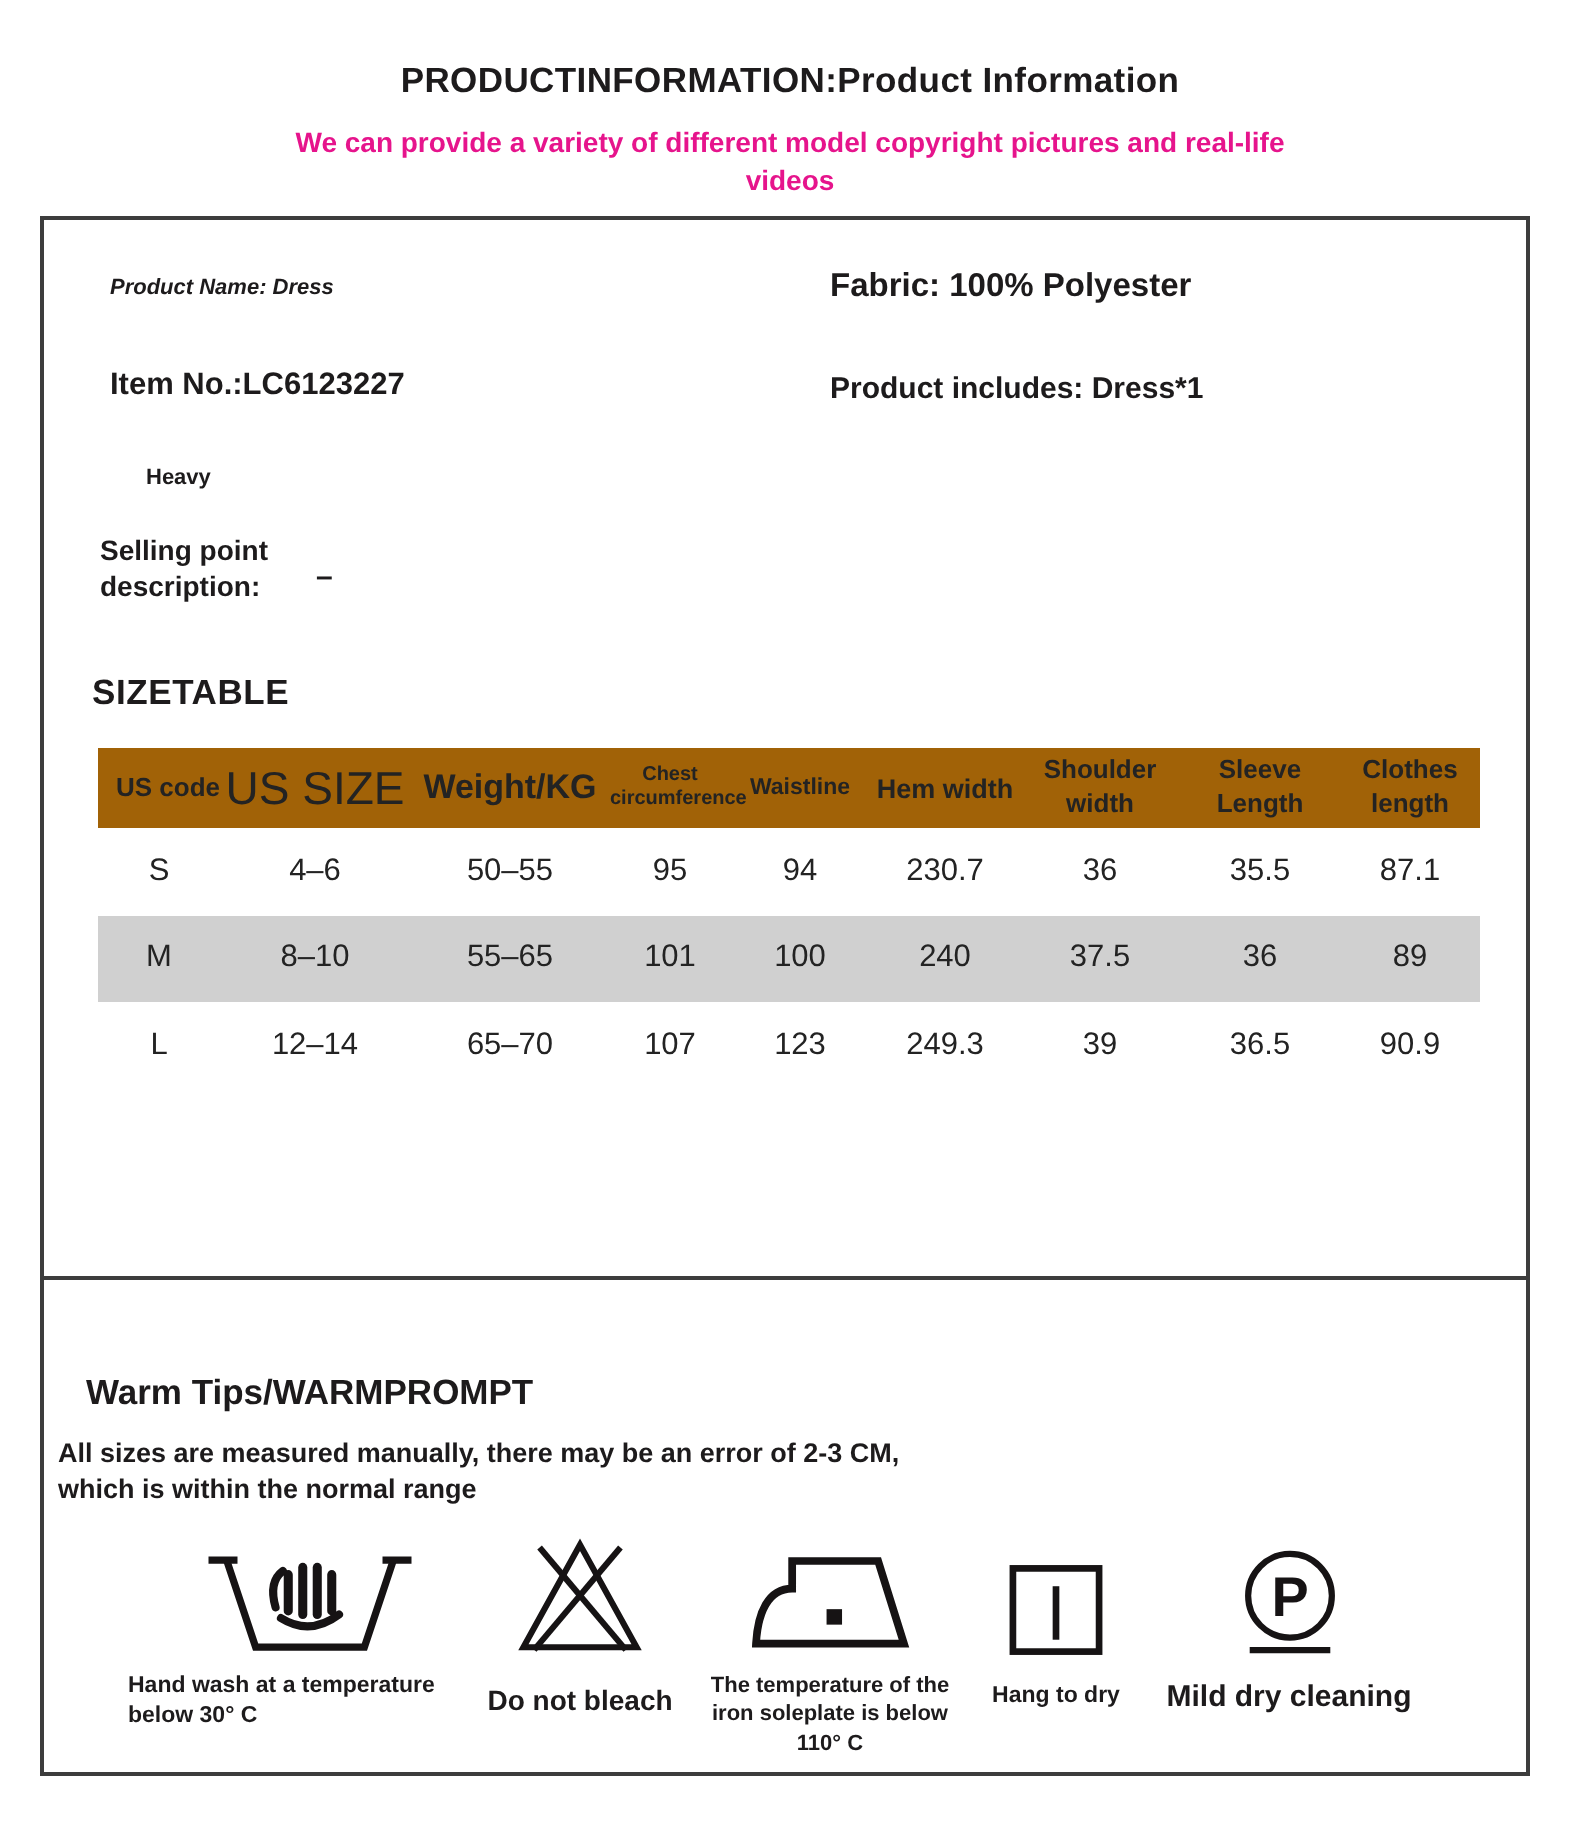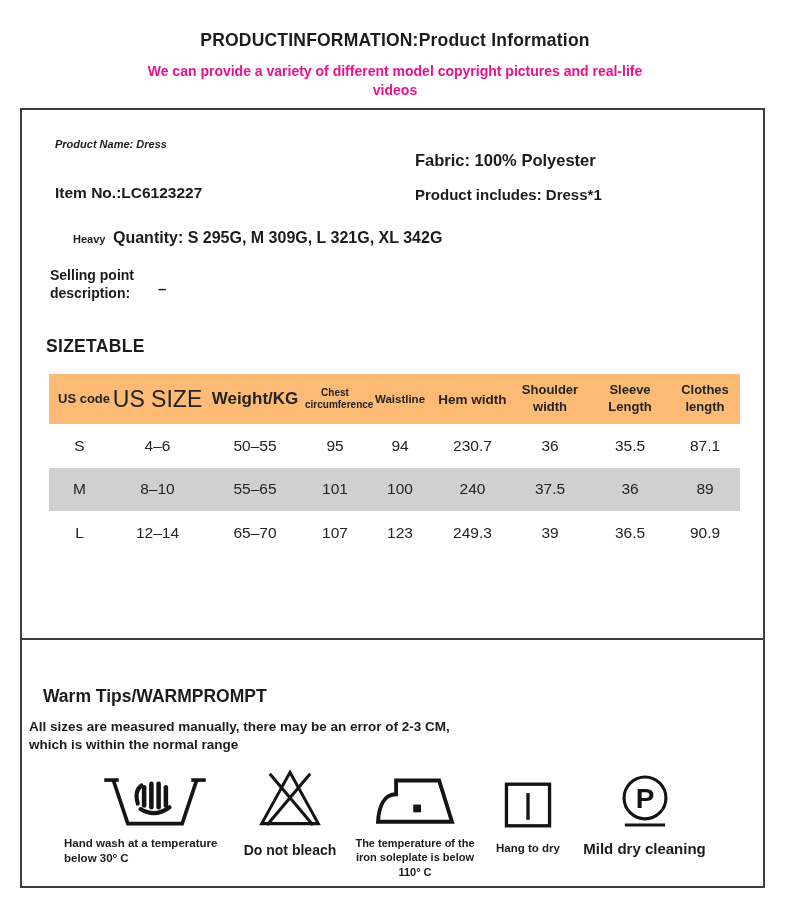--- a/index.html
+++ b/index.html
@@ -19,37 +19,37 @@
   }
 
   .main-box {
     position: absolute; left: 20px; top: 108px; width: 745px; height: 780px;
     border: 2px solid #3d3d3d; background: #ffffff;
   }
 
   .abs { position: absolute; white-space: nowrap; }
 
   .product-name   { left: 33px;  top: 28px;  font-size: 11px;   font-weight: 700; font-style: italic; }
-  .fabric         { left: 393px; top: 41px;  font-size: 16.5px; font-weight: 700; }
+  .fabric         { left: 393px; top: 24px;  font-size: 16.5px; font-weight: 700; }
   .item-no        { left: 33px;  top: 74px;  font-size: 15.5px; font-weight: 700; }
   .includes       { left: 393px; top: 76px;  font-size: 15px;   font-weight: 700; }
   .heavy          { left: 31px;  top: 123px; font-size: 11px;   font-weight: 700; padding-left: 20px; }
   .quantity       { left: 91px;  top: 119px; font-size: 16px;   font-weight: 700; }
   .selling-point  { left: 28px;  top: 156px; font-size: 14px;   font-weight: 700; line-height: 1.3; white-space: normal; width: 112px; }
   .selling-dash   { left: 136px; top: 170px; font-size: 15px;   font-weight: 700; }
   .sizetable-head { left: 24px;  top: 226px; font-size: 17.5px; font-weight: 700; letter-spacing: 0.3px; }
 
   table.size-table {
     position: absolute; left: 27px; top: 264px; width: 691px;
     border-collapse: collapse; table-layout: fixed;
   }
   table.size-table th, table.size-table td {
     border: none; text-align: center; vertical-align: middle; color: #232323;
   }
-  table.size-table thead tr { height: 50px; background: #fdba74; }
+  table.size-table thead tr { height: 40px; background: #a16207; }
   table.size-table tbody tr { height: 43.5px; }
   table.size-table tbody tr.stripe { background: #d0d0d0; }
   table.size-table td { font-size: 15.5px; font-weight: 400; }
   th.h0 { font-size: 13px;   font-weight: 700; text-align: left; padding-left: 9px; line-height: 1.2; }
   th.h1 { font-size: 23px;   font-weight: 400; }
   th.h2 { font-size: 17px;   font-weight: 700; }
   th.h3 { font-size: 10px;   font-weight: 700; line-height: 1.25; }
   th.h4 { font-size: 11.5px; font-weight: 700; }
   th.h5 { font-size: 13.5px; font-weight: 700; }
   th.h6, th.h7, th.h8 { font-size: 13px; font-weight: 700; line-height: 1.3; }
@@ -84,21 +84,20 @@
   <div class="page-title">PRODUCTINFORMATION:Product Information</div>
   <div class="page-subtitle">We can provide a variety of different model copyright pictures and real-life videos</div>
 
   <div class="main-box">
 
     <div class="abs product-name">Product Name: Dress</div>
     <div class="abs fabric">Fabric: 100% Polyester</div>
     <div class="abs item-no">Item No.:LC6123227</div>
     <div class="abs includes">Product includes: Dress*1</div>
     <div class="abs heavy">Heavy</div>
-    <div class="abs quantity">Quantity: S 295G, M 309G, L 321G, XL 342G</div>
     <div class="abs selling-point">Selling point description:</div>
     <div class="abs selling-dash">–</div>
 
     <div class="abs sizetable-head">SIZETABLE</div>
 
     <table class="size-table">
       <colgroup>
         <col style="width:61px">
           <col style="width:95px">
           <col style="width:100px">

